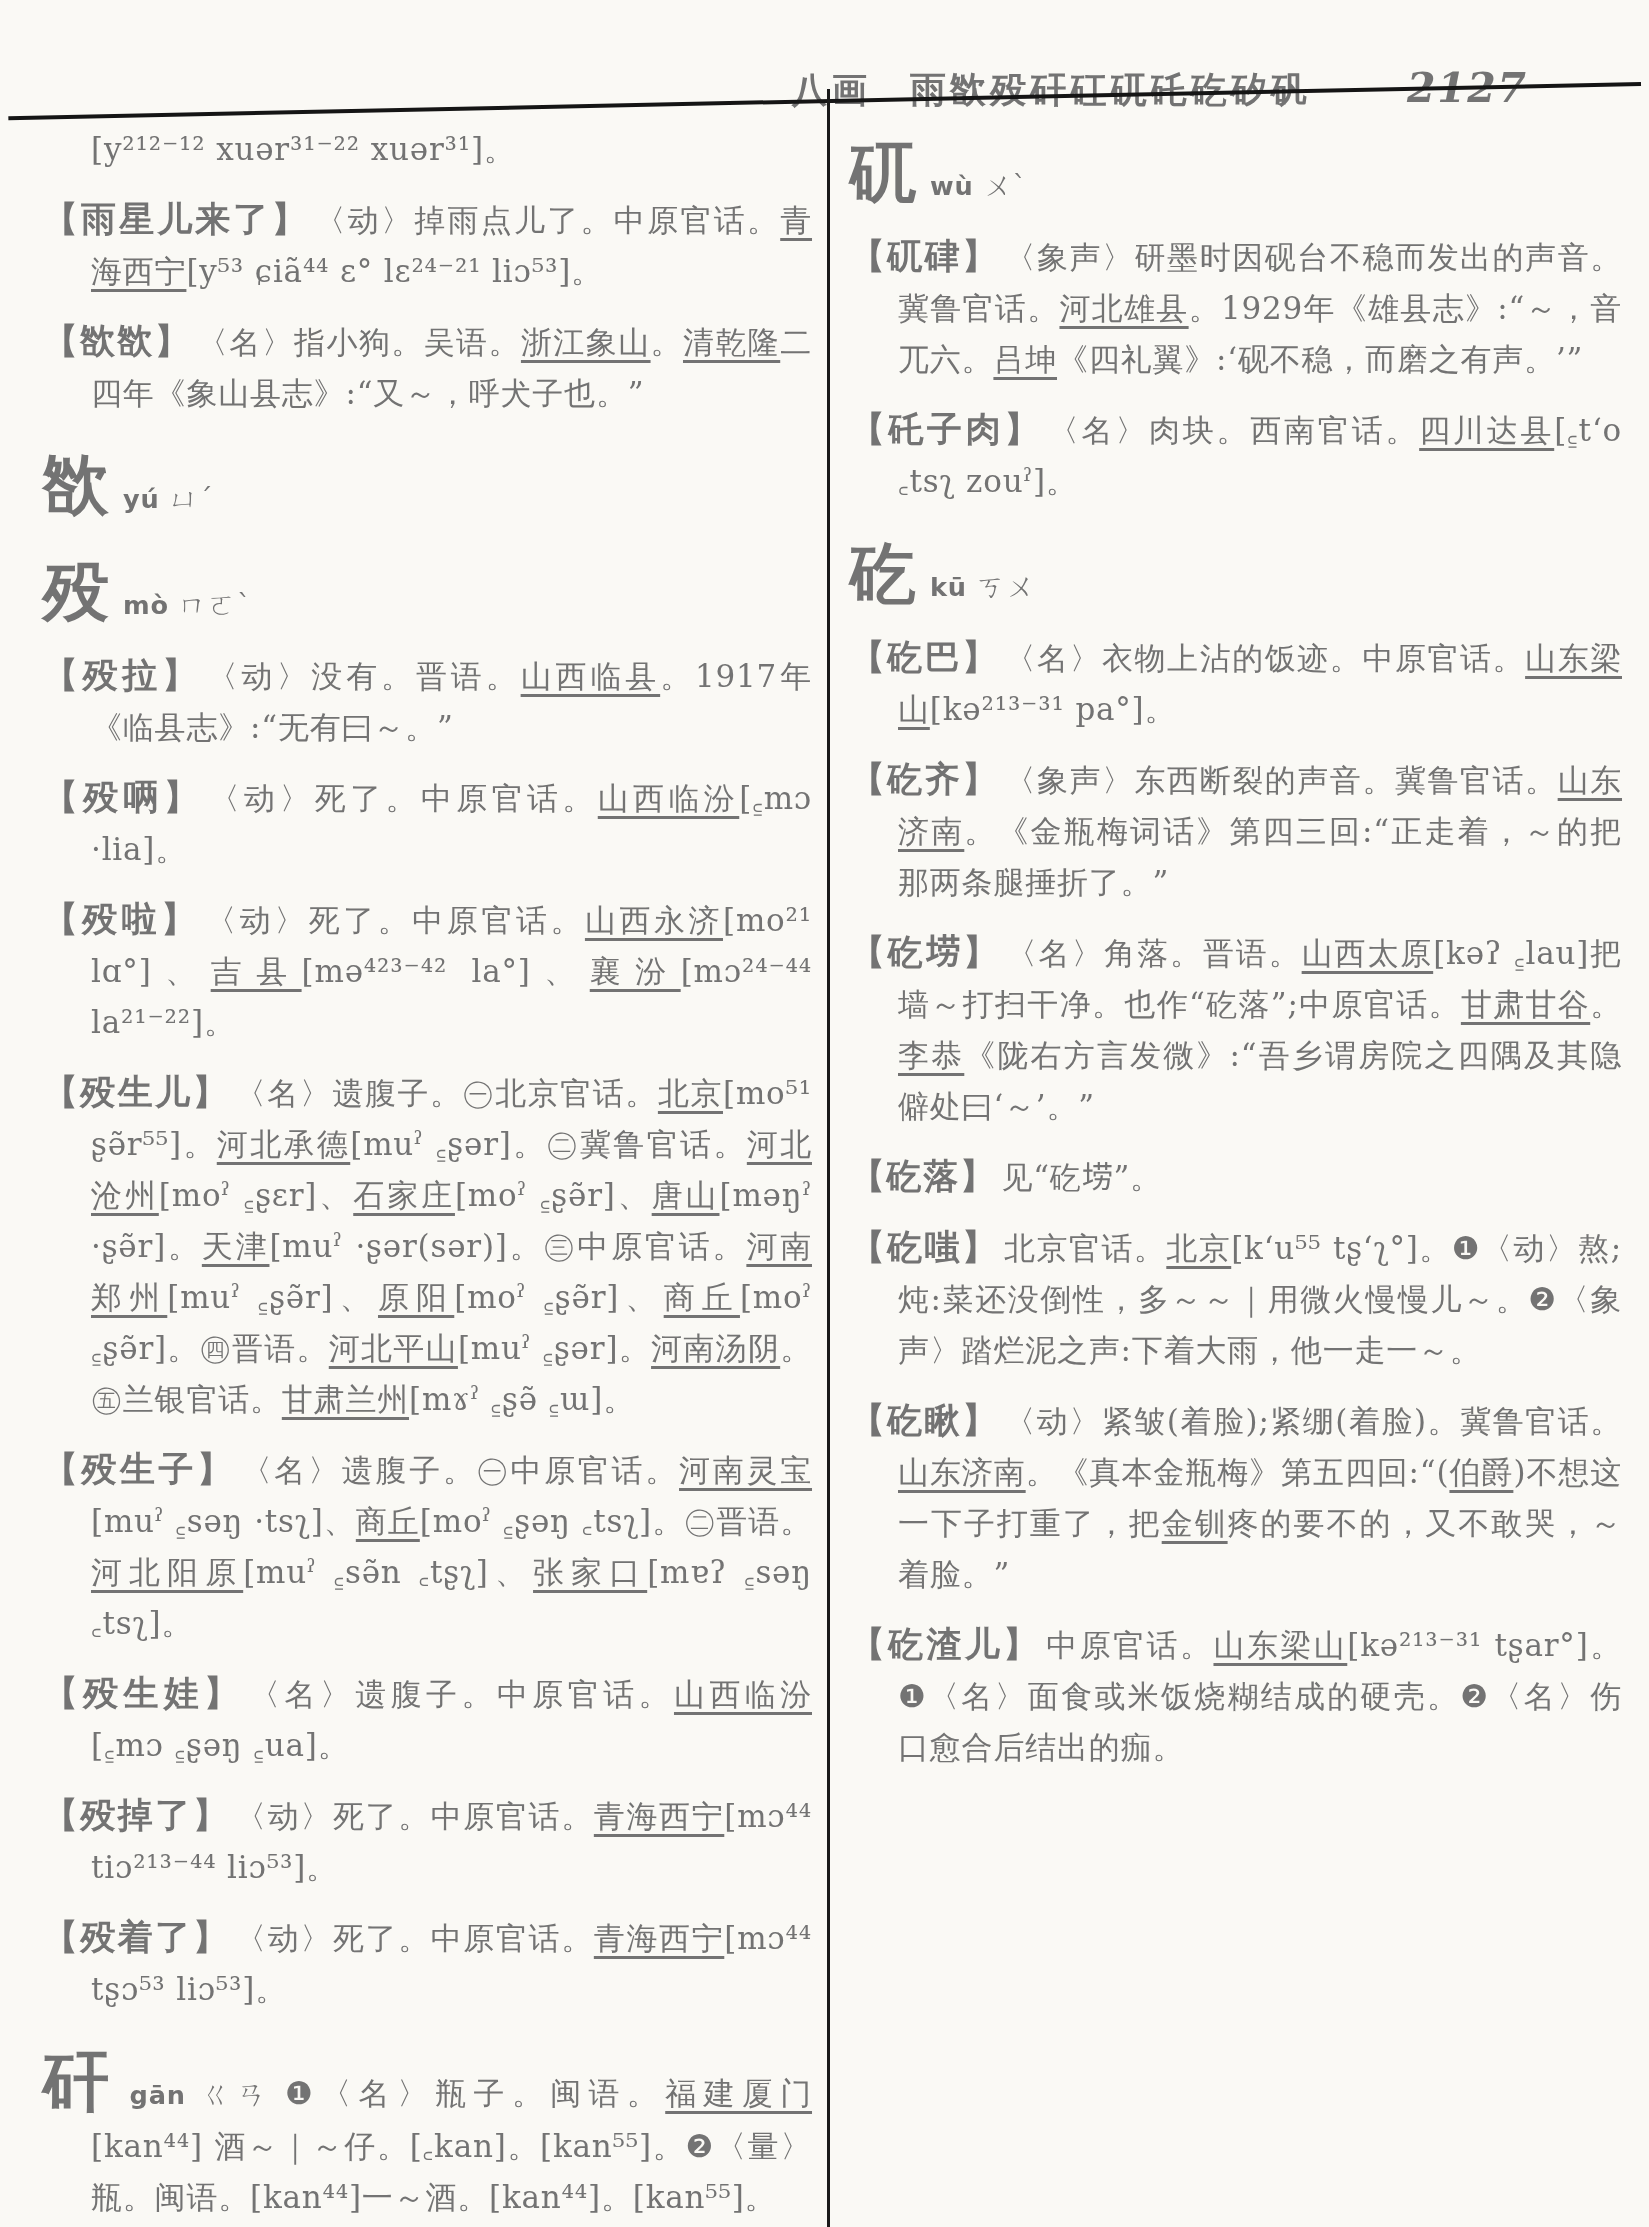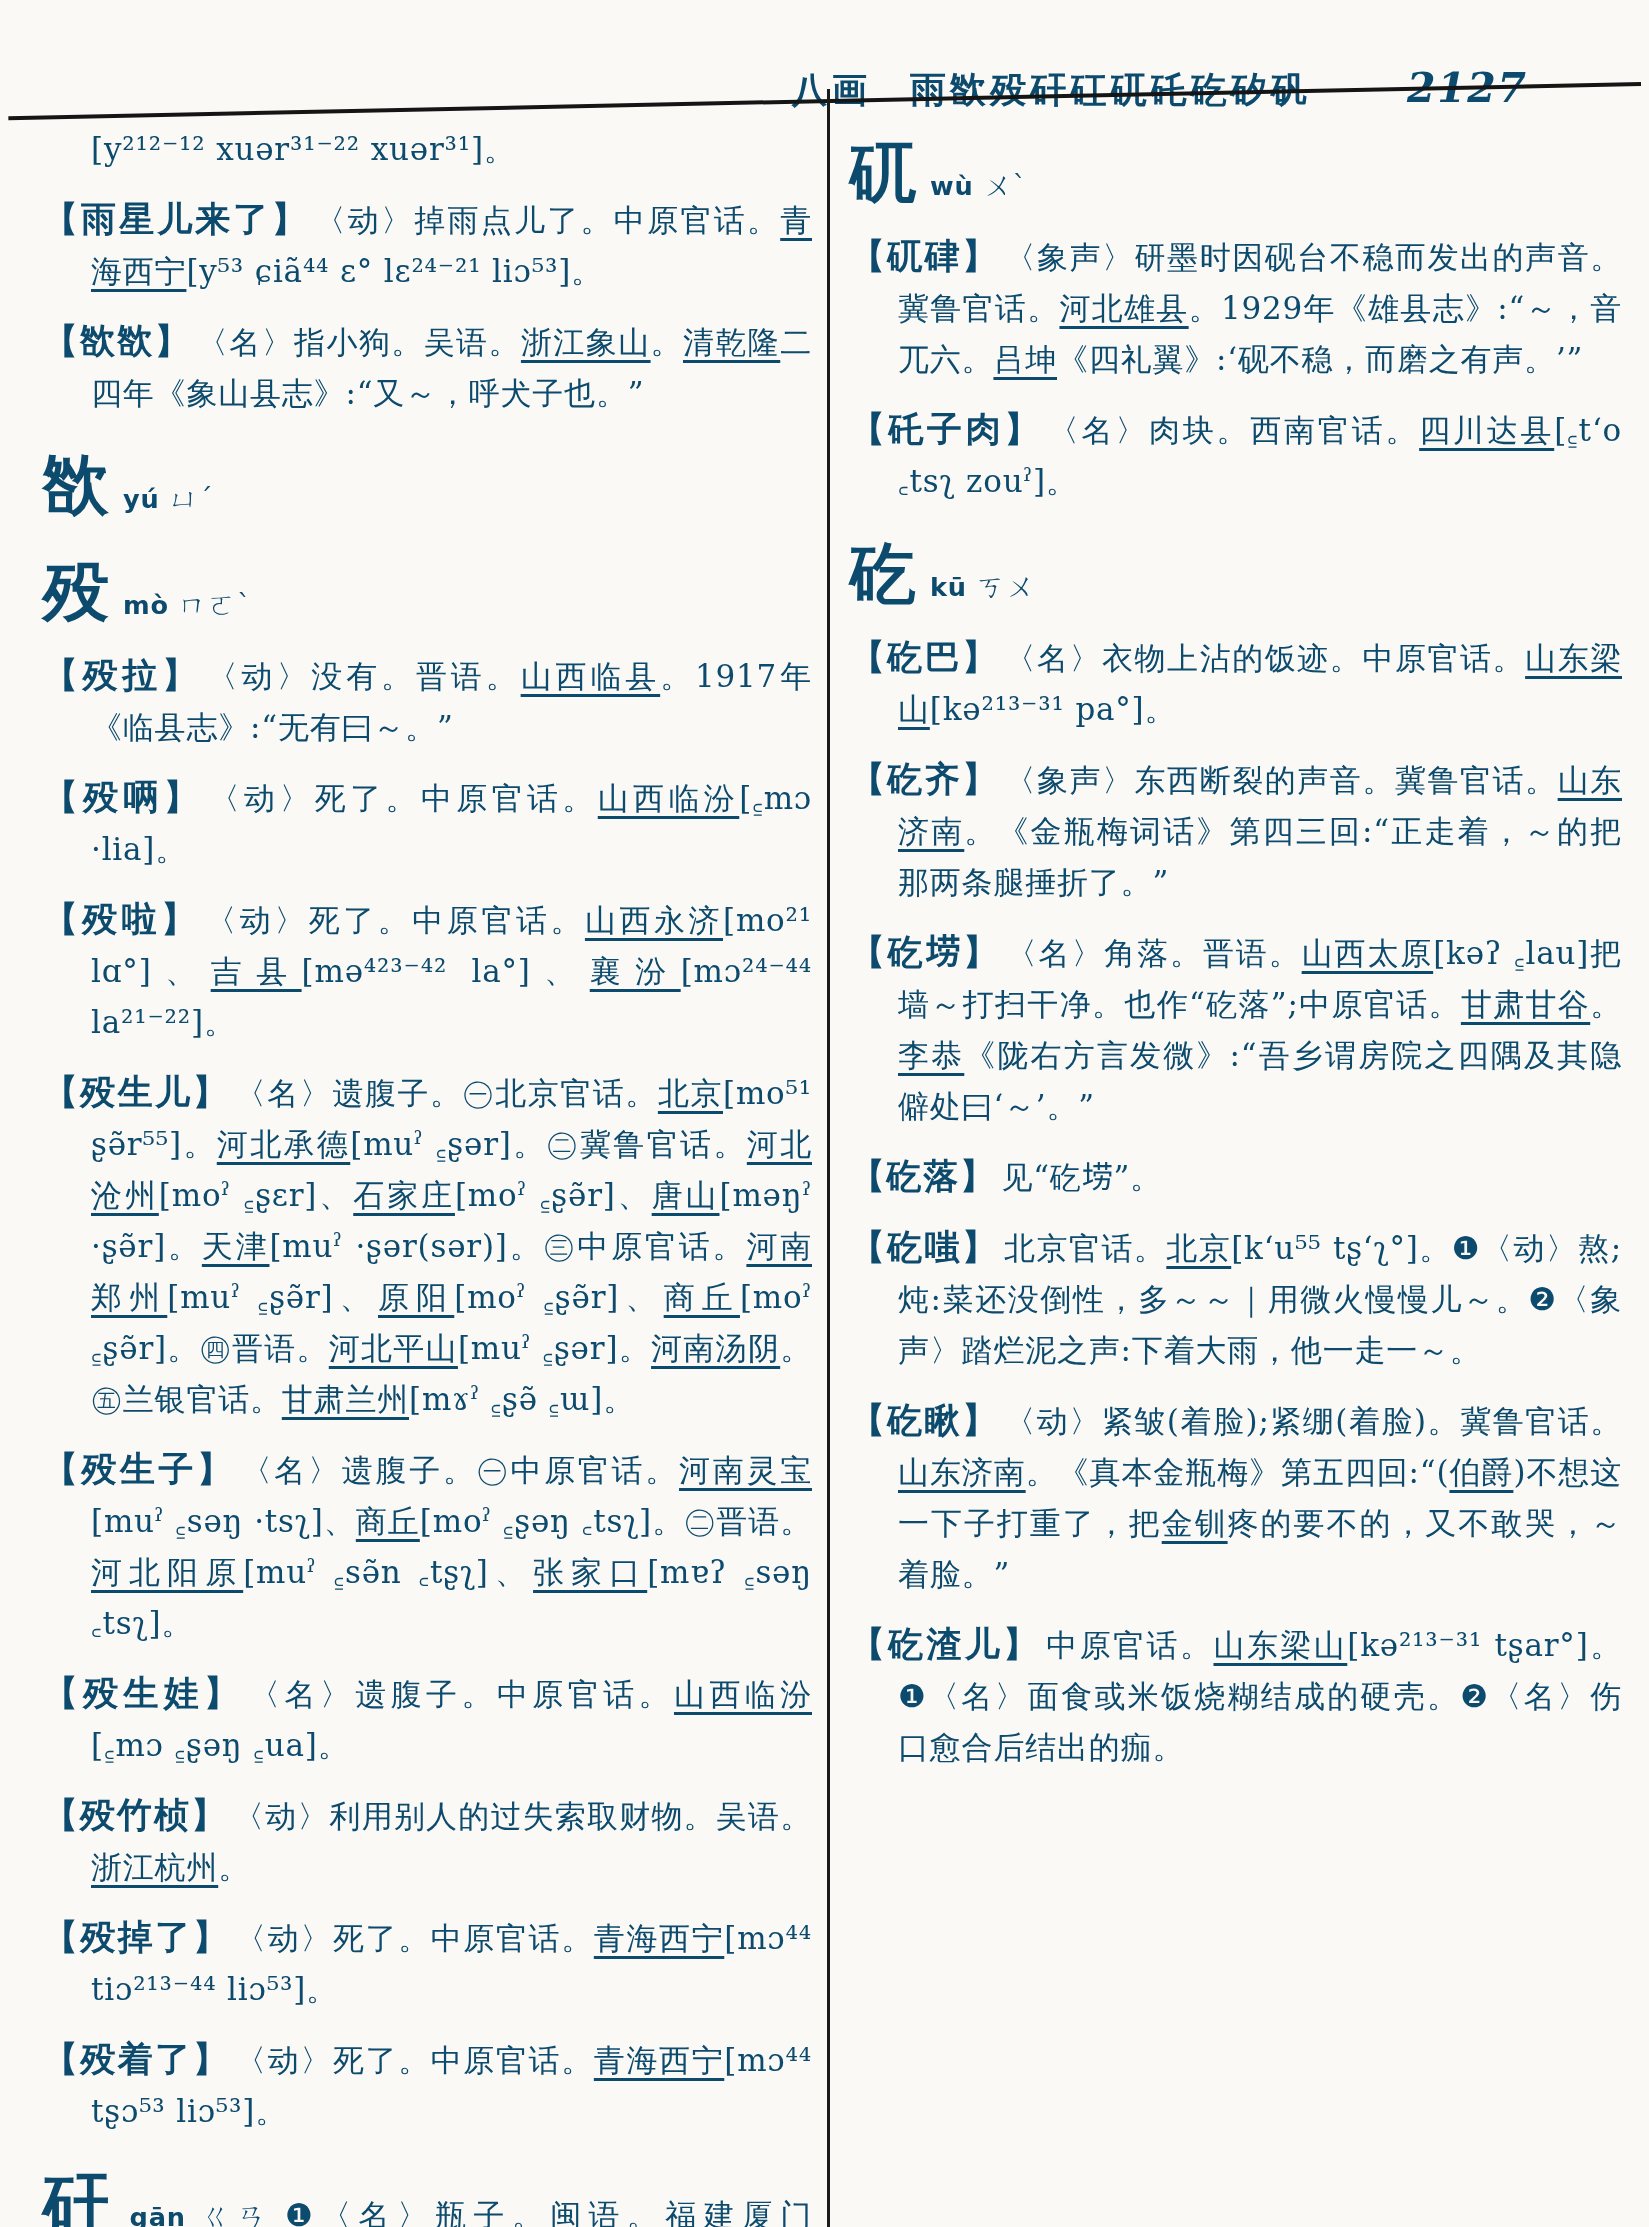--- a/index.html
+++ b/index.html
@@ -1,20 +1,20 @@
 <!DOCTYPE html>
 <html style="font-size:13.2px"><head>
 <meta charset="utf-8">
 <style>
   html,body{margin:0;padding:0;}
   .page{
     position:relative;
     width:1650px;height:2227px;
     background:#faf9f5;
-    color:#0c4a6e;
+    color:#737373;
     font-family:"DejaVu Serif","Liberation Serif",serif;
     overflow:hidden;
   }
   .header{
     position:absolute;
     left:792px;top:18px;
     display:flex;align-items:baseline;gap:38px;
     white-space:nowrap;
   }
   .header .section{font-size:35px;font-weight:bold;letter-spacing:5px;}
@@ -82,21 +82,20 @@
       <div class="entry"><span class="hw">【雨星儿来了】</span><span class="body">〈动〉掉雨点儿了。中原官话。<u>青海西宁</u>[y⁵³ ɕiã⁴⁴ ɛ° lɛ²⁴⁻²¹ liɔ⁵³]。</span></div>
       <div class="entry"><span class="hw">【㰶㰶】</span><span class="body">〈名〉指小狗。吴语。<u>浙江象山</u>。<u>清乾隆</u>二四年《象山县志》:“又～，呼犬子也。”</span></div>
       <div class="entry char-head"><span class="big">㰶</span><span class="pinyin">yú</span><span class="zhuyin">ㄩˊ</span></div>
       <div class="entry char-head"><span class="big">殁</span><span class="pinyin">mò</span><span class="zhuyin">ㄇㄛˋ</span></div>
       <div class="entry"><span class="hw">【殁拉】</span><span class="body">〈动〉没有。晋语。<u>山西临县</u>。1917年《临县志》:“无有曰～。”</span></div>
       <div class="entry"><span class="hw">【殁唡】</span><span class="body">〈动〉死了。中原官话。<u>山西临汾</u>[꜁mɔ ·lia]。</span></div>
       <div class="entry"><span class="hw">【殁啦】</span><span class="body">〈动〉死了。中原官话。<u>山西永济</u>[mo²¹ lɑ°]、<u>吉县</u>[mə⁴²³⁻⁴² la°]、<u>襄汾</u>[mɔ²⁴⁻⁴⁴ la²¹⁻²²]。</span></div>
       <div class="entry"><span class="hw">【殁生儿】</span><span class="body">〈名〉遗腹子。㊀北京官话。<u>北京</u>[mo⁵¹ ʂə̃r⁵⁵]。<u>河北承德</u>[muˀ ꜁ʂər]。㊁冀鲁官话。<u>河北沧州</u>[moˀ ꜁ʂɛr]、<u>石家庄</u>[moˀ ꜁ʂə̃r]、<u>唐山</u>[məŋˀ ·ʂə̃r]。<u>天津</u>[muˀ ·ʂər(sər)]。㊂中原官话。<u>河南郑州</u>[muˀ ꜁ʂə̃r]、<u>原阳</u>[moˀ ꜁ʂə̃r]、<u>商丘</u>[moˀ ꜁ʂə̃r]。㊃晋语。<u>河北平山</u>[muˀ ꜁ʂər]。<u>河南汤阴</u>。㊄兰银官话。<u>甘肃兰州</u>[mɤˀ ꜁ʂə̃ ꜁ɯ]。</span></div>
       <div class="entry"><span class="hw">【殁生子】</span><span class="body">〈名〉遗腹子。㊀中原官话。<u>河南灵宝</u>[muˀ ꜁səŋ ·tsʅ]、<u>商丘</u>[moˀ ꜁ʂəŋ ꜀tsʅ]。㊁晋语。<u>河北阳原</u>[muˀ ꜁sə̃n ꜀tʂʅ]、<u>张家口</u>[mɐʔ ꜁səŋ ꜀tsʅ]。</span></div>
       <div class="entry"><span class="hw">【殁生娃】</span><span class="body">〈名〉遗腹子。中原官话。<u>山西临汾</u>[꜁mɔ ꜁ʂəŋ ꜁ua]。</span></div>
-      <div class="entry"><span class="hw">【殁竹桢】</span><span class="body">〈动〉利用别人的过失索取财物。吴语。<u>浙江杭州</u>。</span></div>
       <div class="entry"><span class="hw">【殁掉了】</span><span class="body">〈动〉死了。中原官话。<u>青海西宁</u>[mɔ⁴⁴ tiɔ²¹³⁻⁴⁴ liɔ⁵³]。</span></div>
       <div class="entry"><span class="hw">【殁着了】</span><span class="body">〈动〉死了。中原官话。<u>青海西宁</u>[mɔ⁴⁴ tʂɔ⁵³ liɔ⁵³]。</span></div>
       <div class="entry char-head"><span class="big">矸</span><span class="pinyin">gān</span><span class="zhuyin">ㄍㄢ</span><span class="body">❶〈名〉瓶子。闽语。<u>福建厦门</u>[kan⁴⁴] 酒～｜～仔。[꜀kan]。[kan⁵⁵]。❷〈量〉瓶。闽语。[kan⁴⁴]一～酒。[kan⁴⁴]。[kan⁵⁵]。</span></div>
     </div>
   <div class="column col-right">
       <div class="entry char-head"><span class="big">矹</span><span class="pinyin">wù</span><span class="zhuyin">ㄨˋ</span></div>
       <div class="entry"><span class="hw">【矹硉】</span><span class="body">〈象声〉研墨时因砚台不稳而发出的声音。冀鲁官话。<u>河北雄县</u>。1929年《雄县志》:“～，音兀六。<u>吕坤</u>《四礼翼》:‘砚不稳，而磨之有声。’”</span></div>
       <div class="entry"><span class="hw">【矺子肉】</span><span class="body">〈名〉肉块。西南官话。<u>四川达县</u>[꜁tʻo ꜀tsʅ zouˀ]。</span></div>
       <div class="entry char-head"><span class="big">矻</span><span class="pinyin">kū</span><span class="zhuyin">ㄎㄨ</span></div>
       <div class="entry"><span class="hw">【矻巴】</span><span class="body">〈名〉衣物上沾的饭迹。中原官话。<u>山东梁山</u>[kə²¹³⁻³¹ pa°]。</span></div>

